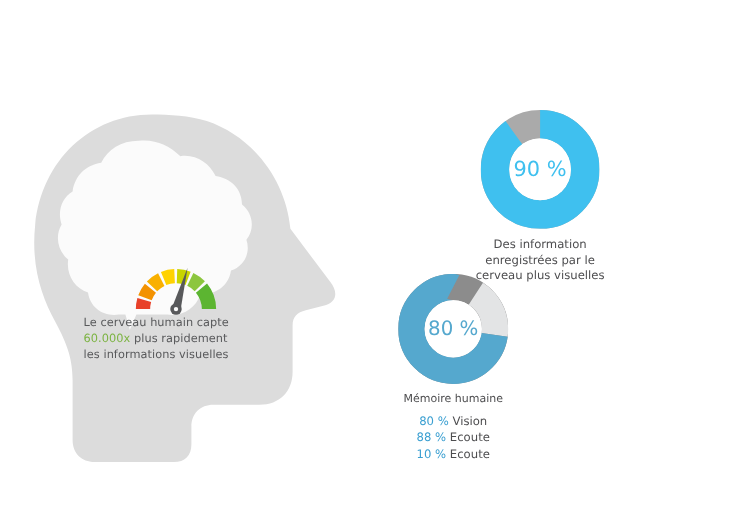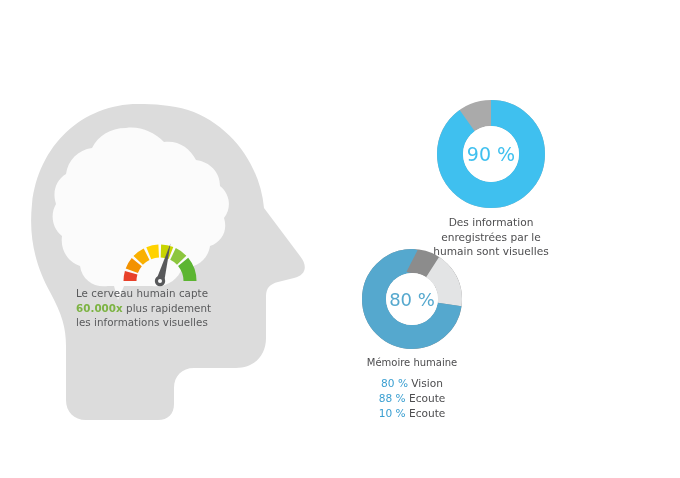--- a/index.html
+++ b/index.html
@@ -38,21 +38,21 @@
     top: 186px;
     width: 160px;
     font-size: 10.3px;
     line-height: 14.6px;
     color: #58595b;
     text-align: left;
     letter-spacing: 0.05px;
   }
   .brain-text .hl {
     color: #7cb342;
-    font-weight: 700;
+    font-weight: 400;
   }
   .brain-text .ln { display: block; white-space: nowrap; }
 
   .gauge-wrap {
     position: absolute;
     left: 100px;
     top: 133px;
     width: 84px;
     height: 54px;
   }
@@ -192,21 +192,21 @@
         <circle r="41" fill="none" stroke="#aaaaaa" stroke-width="26"></circle>
 
         <circle r="41" fill="none" stroke="#3fc0ef" stroke-width="26" stroke-dasharray="231.8 25.8" stroke-dashoffset="0"></circle>
       </g>
       <circle cx="54" cy="54" r="28" fill="#ffffff"></circle>
       <text x="54" y="54" text-anchor="middle" dominant-baseline="central" font-family="DejaVu Sans, sans-serif" font-size="19" fill="#3fc0ef">90 %</text>
     </svg>
     <div class="donut-caption">
       <span class="ln">Des information</span>
       <span class="ln">enregistrées par le</span>
-      <span class="ln">humain sont visuelles</span>
+      <span class="ln">cerveau plus visuelles</span>
     </div>
   </div>
 
   <div class="donut-block" id="block-80">
     <svg class="donut-svg" width="100" height="100" viewBox="0 0 100 100">
       <g transform="translate(50,50) rotate(-90)">
 
         <circle r="38" fill="none" stroke="#8c8c8c" stroke-width="24"></circle>
 
         <circle r="38" fill="none" stroke="#e3e4e5" stroke-width="24" stroke-dasharray="43.4 195.4" stroke-dashoffset="-21.7"></circle>

